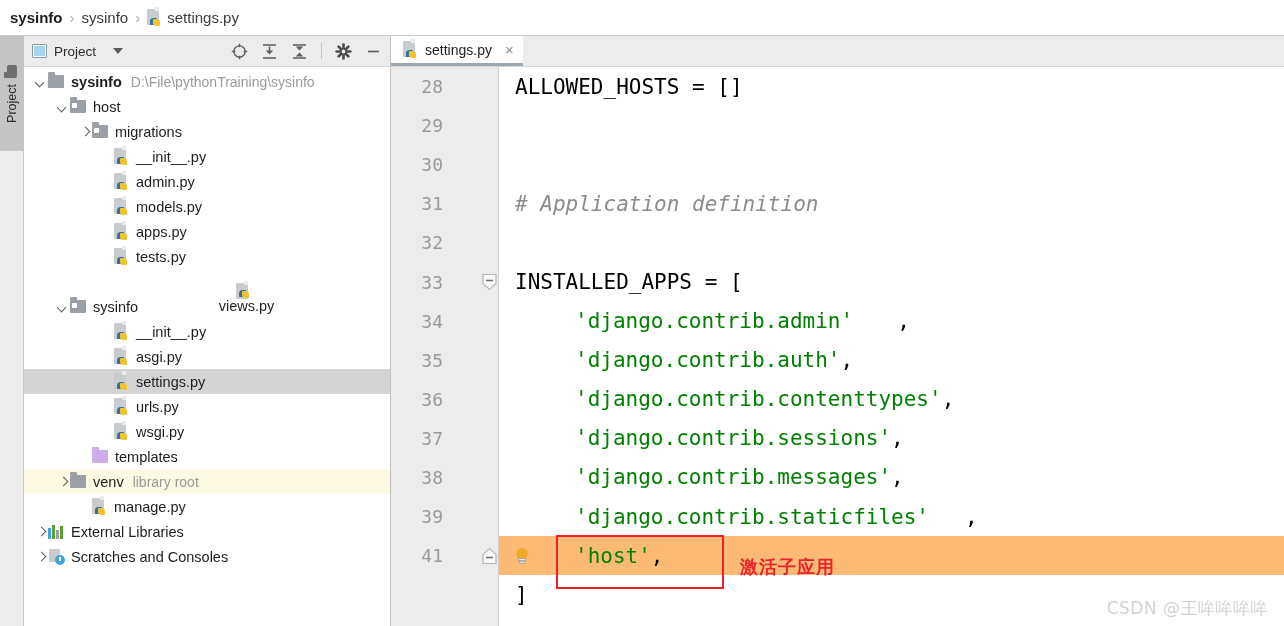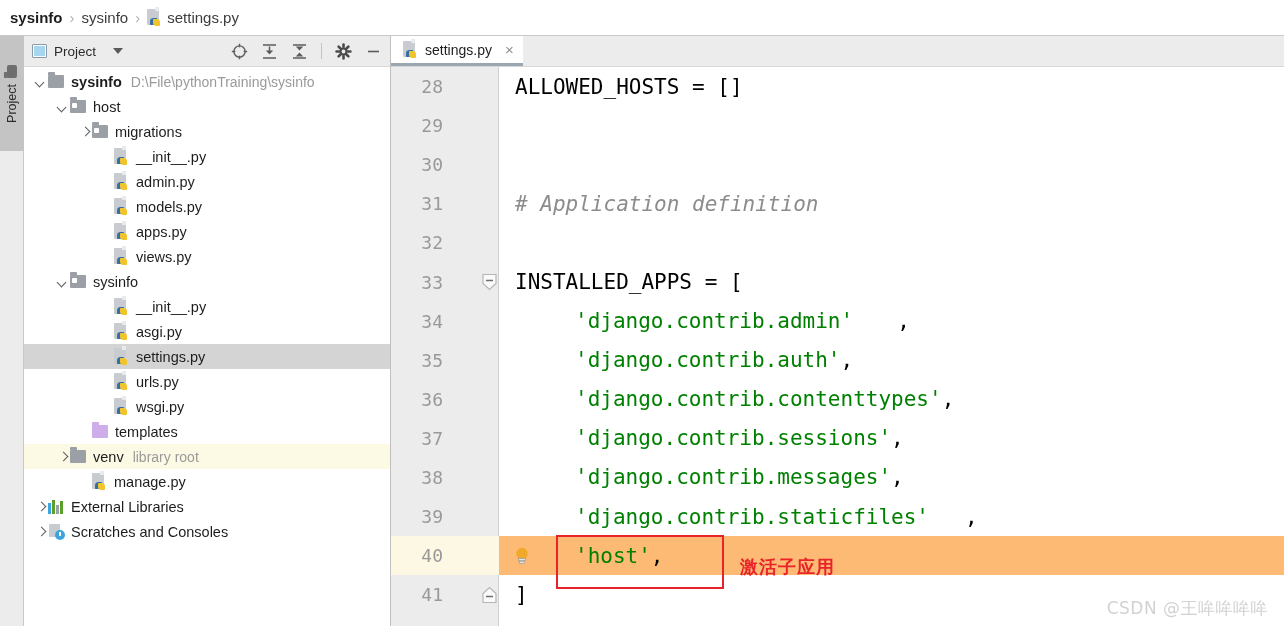--- a/index.html
+++ b/index.html
@@ -364,20 +364,30 @@
             <span class="label">apps.py</span>
           </div>
           <div class="row" style="padding-left: 76px;">
             <span class="arrow"></span>
             <span class="pyicon">
               <span class="sheet"></span>
               <span class="fold"></span>
               <span class="pyblue"></span>
               <span class="pyyellow"></span>
             </span>
+            <span class="label">tests.py</span>
+          </div>
+          <div class="row" style="padding-left: 76px; flex-direction: column;">
+            <span class="arrow"></span>
+            <span class="pyicon">
+              <span class="sheet"></span>
+              <span class="fold"></span>
+              <span class="pyblue"></span>
+              <span class="pyyellow"></span>
+            </span>
             <span class="label">views.py</span>
           </div>
           <div class="row" style="padding-left: 32px;">
             <span class="arrow down"></span>
             <span class="folder module plain"></span>
             <span class="label">sysinfo</span>
           </div>
           <div class="row" style="padding-left: 76px;">
             <span class="arrow"></span>
             <span class="pyicon">
@@ -521,23 +531,20 @@
               <span>36</span>
             </div>
             <div class="gutter-line">
               <span>37</span>
             </div>
             <div class="gutter-line">
               <span>38</span>
             </div>
             <div class="gutter-line">
               <span>39</span>
-            </div>
-            <div class="gutter-line cur">
-              <span>40</span>
             </div>
             <div class="gutter-line">
               <span>41</span>
               <span class="fold">
                 <svg width="15" height="17" viewBox="0 0 15 17">
                   <path d="M1 16 H14 V7 L7.5 1 L1 7 Z" fill="#fafafa" stroke="#b6b6b6" stroke-width="1.2"></path>
                   <line x1="4" y1="10" x2="11" y2="10" stroke="#6e6e6e" stroke-width="1.4"></line>
                 </svg>
               </span>
             </div>

